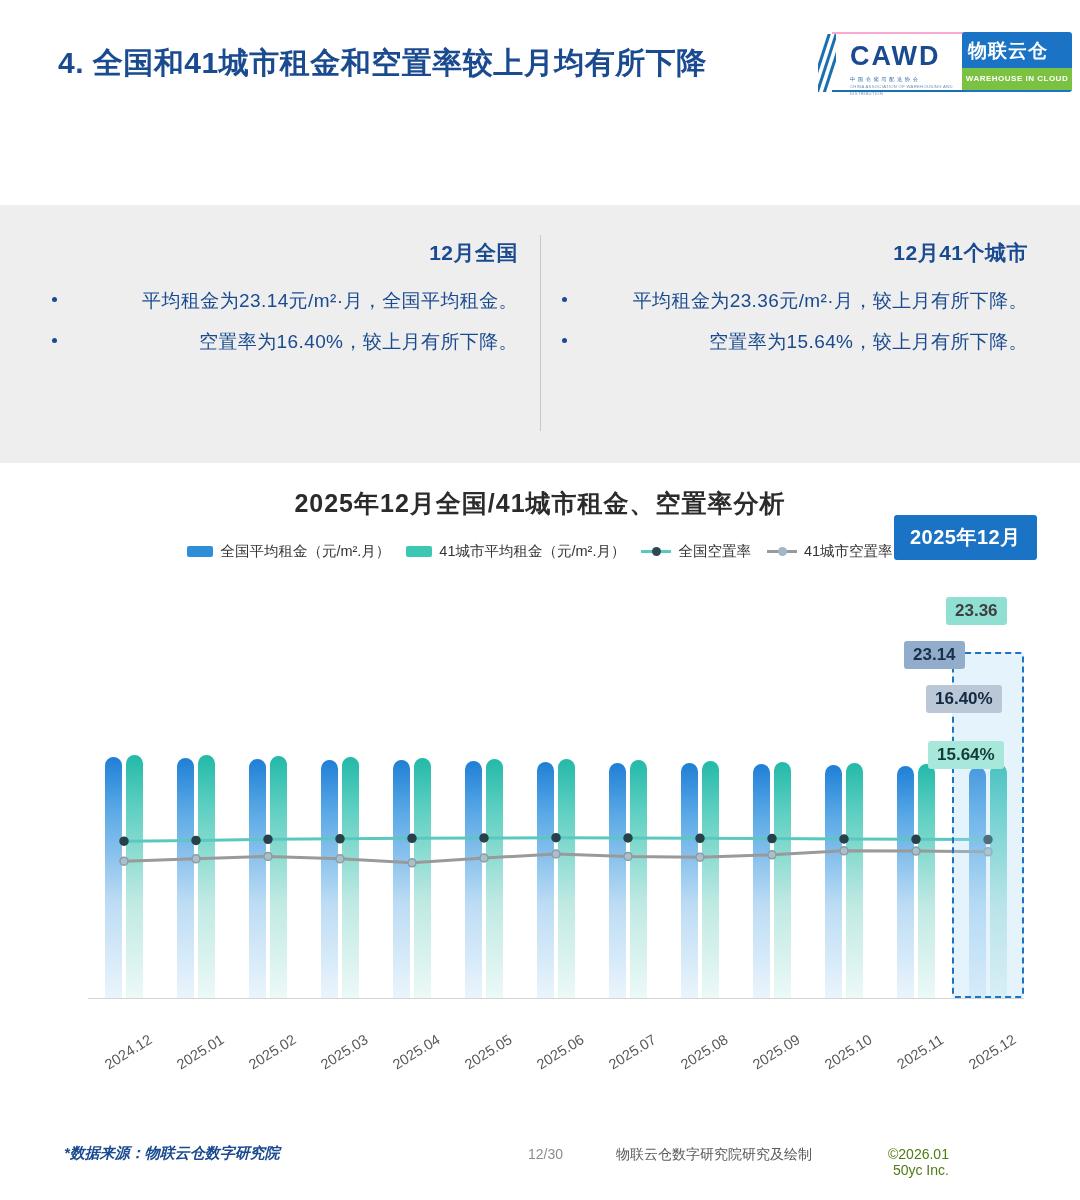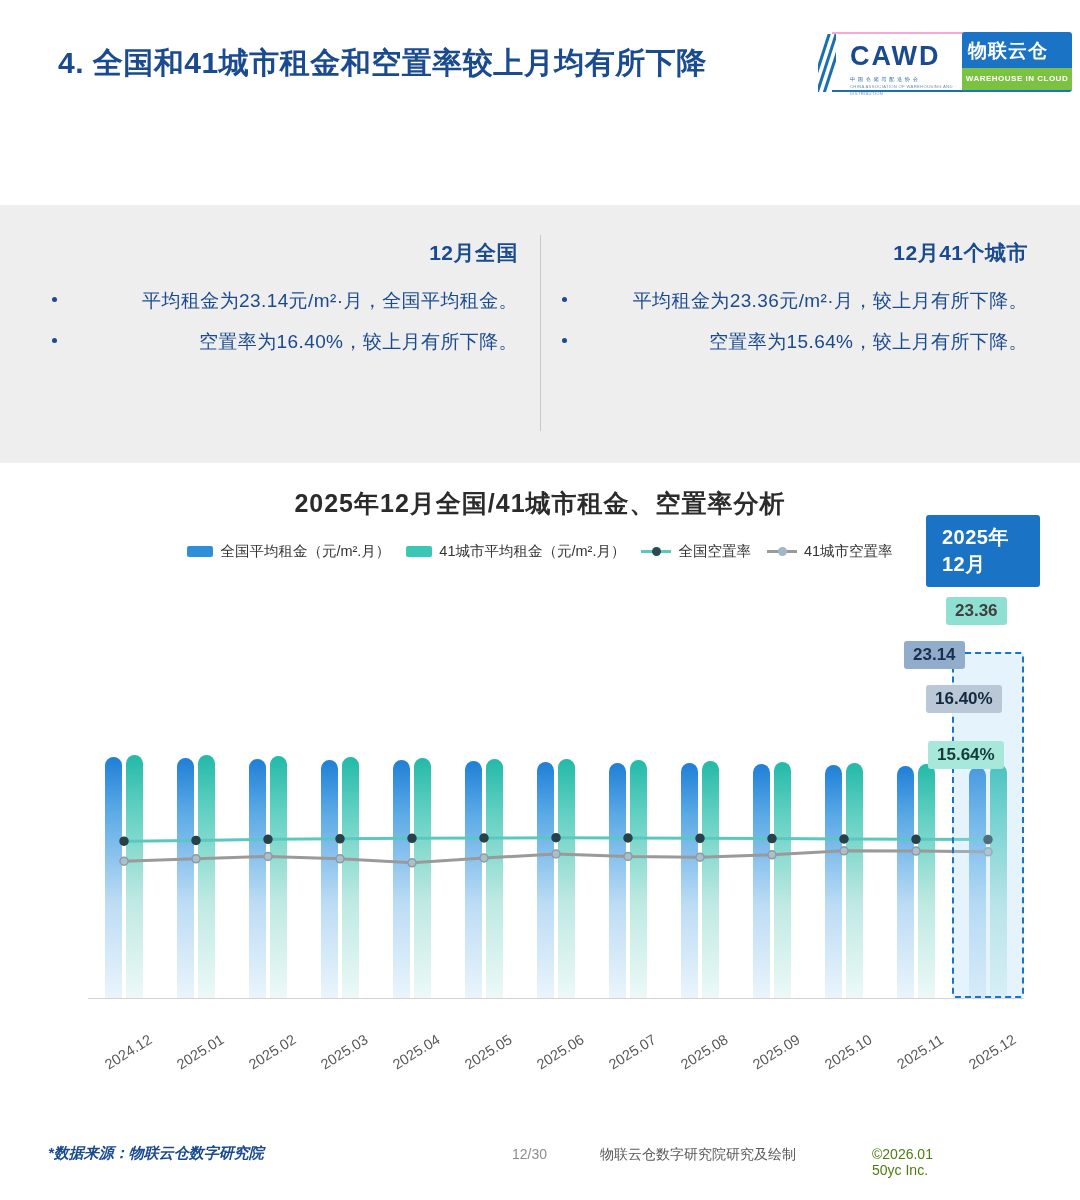--- a/index.html
+++ b/index.html
@@ -289,42 +289,42 @@
   }
   .callout {
     position: absolute;
     background: #1a73c4;
     color: #ffffff;
     font-size: 20px;
     font-weight: bold;
     padding: 9px 16px;
     border-radius: 3px;
     letter-spacing: 0.5px;
-    margin-left: 32px;
   }
   .tag {
     position: absolute;
     font-size: 17px;
     font-weight: bold;
     padding: 4px 9px;
     border-radius: 3px;
     white-space: nowrap;
   }
   .tag.teal { background: #8fe0d2; color: #404040; }
   .tag.blue { background: #92adcb; color: #16304d; }
   .tag.gray-b { background: #b9c7d6; color: #13293f; }
   .tag.teal2 { background: #a7e8db; color: #123c35; }
 
   
   .footer {
     position: absolute;
-    left: 0;
+    left: 16px;
     bottom: 0;
     width: 904px;
     height: 70px;
+    text-align: right;
   }
   .source {
     position: absolute;
     left: 48px;
     top: 14px;
     font-size: 15px;
     font-weight: bold;
     color: #1a4a8f;
     font-style: italic;
   }

